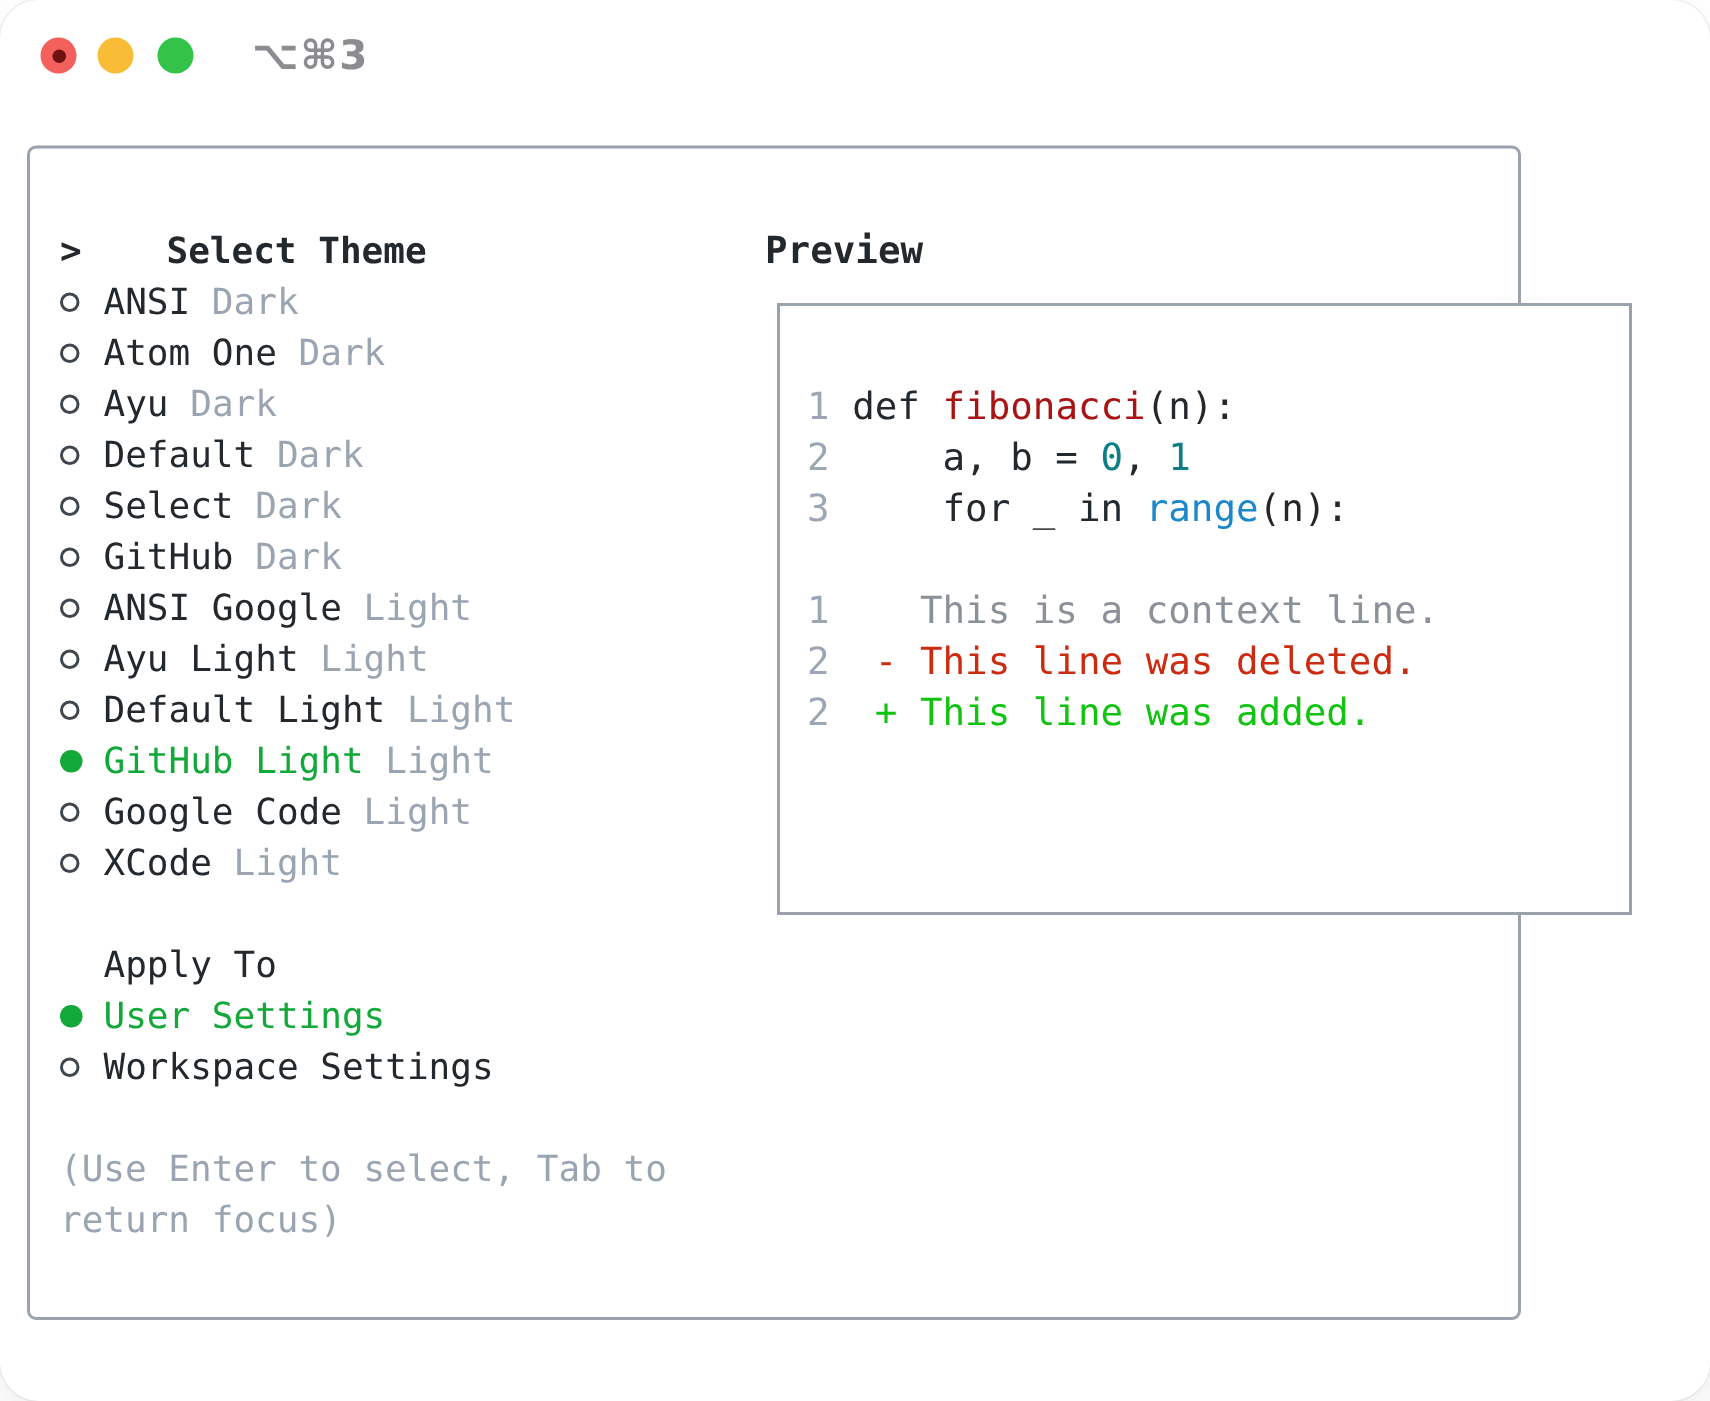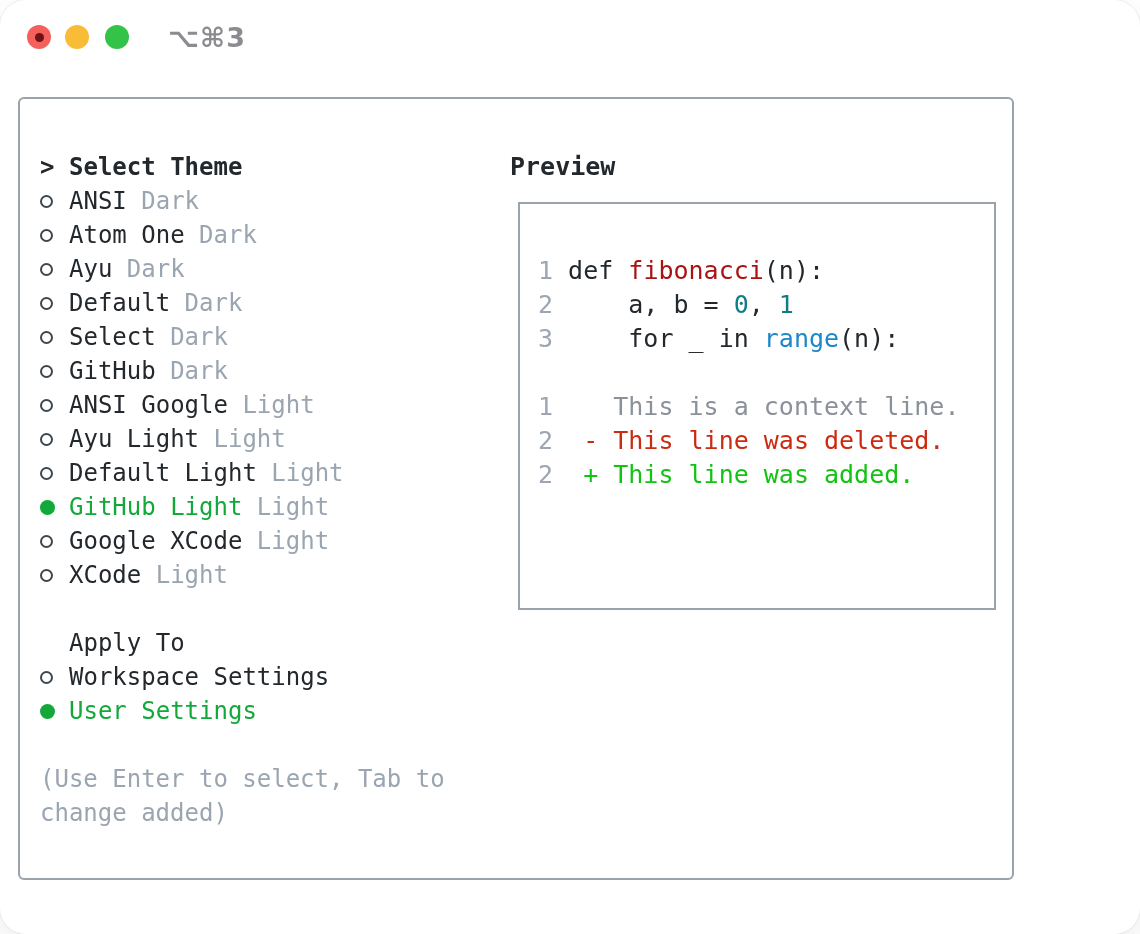--- a/index.html
+++ b/index.html
@@ -29,30 +29,30 @@
   
   .panel{position:absolute;left:18px;top:97px;width:996px;height:783px;box-sizing:border-box;
     border:2px solid var(--border_gray);border-radius:6px;background:#fff;}
   .col-left{position:absolute;left:20px;top:51px;width:440px;font-size:24px;line-height:34px;}
   .col-right{position:absolute;left:490px;top:51px;width:492px;font-size:25px;line-height:34px;}
   .row{display:flex;align-items:center;height:34px;white-space:pre;}
   .marker{display:inline-flex;width:29px;flex:0 0 29px;align-items:center;}
   .circle{width:13px;height:13px;border:2px solid #3f464d;border-radius:50%;box-sizing:border-box;}
   .circle.sel{width:15px;height:15px;border:none;background:var(--accent_green);}
   .prompt{font-weight:bold;}
-  .hdr{font-weight:bold;}
+  .hdr{font-weight:bold;margin-left:42px;}
   .item-name{color:var(--text);text-align:center;}
   .item-name.sel{color:var(--accent_green);}
   .variant{color:var(--muted);text-align:right;}
   .section-gap{height:34px;}
   .apply-hdr{margin-left:29px;height:34px;line-height:34px;}
   .hint{color:var(--muted);white-space:pre;}
   
   .preview-hdr{font-weight:bold;height:34px;line-height:34px;}
-  .preview-box{margin-top:18px;margin-left:8px;width:478px;height:408px;box-sizing:border-box;
+  .preview-box{margin-top:18px;margin-left:8px;width:570px;height:408px;box-sizing:border-box;
     border:2px solid var(--border_gray);background:#fff;padding:50px 0 0 18px;overflow:hidden;}
   .code-line{height:34px;line-height:34px;white-space:pre;}
   .ln{color:var(--linenum);}
   .seg-fg{color:var(--text);}
   .seg-func{color:var(--func_red);}
   .seg-number{color:var(--number_teal);}
   .seg-builtin{color:var(--builtin_blue);}
   .seg-context{color:var(--context);}
   .seg-deleted{color:var(--deleted_red);}
   .seg-added{color:var(--added_green);}
@@ -78,34 +78,34 @@
           <div class="row"><span class="marker"><span class="circle"></span></span><span class="item-name">ANSI</span><span class="variant"> Dark</span></div>
           <div class="row"><span class="marker"><span class="circle"></span></span><span class="item-name">Atom One</span><span class="variant"> Dark</span></div>
           <div class="row"><span class="marker"><span class="circle"></span></span><span class="item-name">Ayu</span><span class="variant"> Dark</span></div>
           <div class="row"><span class="marker"><span class="circle"></span></span><span class="item-name">Default</span><span class="variant"> Dark</span></div>
           <div class="row"><span class="marker"><span class="circle"></span></span><span class="item-name">Select</span><span class="variant"> Dark</span></div>
           <div class="row"><span class="marker"><span class="circle"></span></span><span class="item-name">GitHub</span><span class="variant"> Dark</span></div>
           <div class="row"><span class="marker"><span class="circle"></span></span><span class="item-name">ANSI Google</span><span class="variant"> Light</span></div>
           <div class="row"><span class="marker"><span class="circle"></span></span><span class="item-name">Ayu Light</span><span class="variant"> Light</span></div>
           <div class="row"><span class="marker"><span class="circle"></span></span><span class="item-name">Default Light</span><span class="variant"> Light</span></div>
           <div class="row"><span class="marker"><span class="circle sel"></span></span><span class="item-name sel">GitHub Light</span><span class="variant"> Light</span></div>
-          <div class="row"><span class="marker"><span class="circle"></span></span><span class="item-name">Google XCode</span><span class="variant"> Light</span></div>
+          <div class="row"><span class="marker"><span class="circle"></span></span><span class="item-name">Google Code</span><span class="variant"> Light</span></div>
           <div class="row"><span class="marker"><span class="circle"></span></span><span class="item-name">XCode</span><span class="variant"> Light</span></div>
         </div>
 
       <div class="section-gap"></div>
       <div class="apply-hdr">Apply To</div>
       <div id="apply-list">
+          <div class="row"><span class="marker"><span class="circle sel"></span></span><span class="item-name sel">User Settings</span></div>
           <div class="row"><span class="marker"><span class="circle"></span></span><span class="item-name">Workspace Settings</span></div>
-          <div class="row"><span class="marker"><span class="circle sel"></span></span><span class="item-name sel">User Settings</span></div>
         </div>
 
       <div class="section-gap"></div>
       <div class="hint">(Use Enter to select, Tab to</div>
-      <div class="hint">change added)</div>
+      <div class="hint">return focus)</div>
     </div>
 
     <div class="col-right">
       <div class="preview-hdr">Preview</div>
       <div class="preview-box" id="preview-box">
           <div class="code-line"><span class="ln">1</span><span class="seg-fg"> def </span><span class="seg-func">fibonacci</span><span class="seg-fg">(n):</span></div>
           <div class="code-line"><span class="ln">2</span><span class="seg-fg">     a, b = </span><span class="seg-number">0</span><span class="seg-fg">, </span><span class="seg-number">1</span></div>
           <div class="code-line"><span class="ln">3</span><span class="seg-fg">     for _ in </span><span class="seg-builtin">range</span><span class="seg-fg">(n):</span></div>
           <div class="code-line"><span class="ln"></span></div>
           <div class="code-line"><span class="ln">1</span><span class="seg-context">    This is a context line.</span></div>

